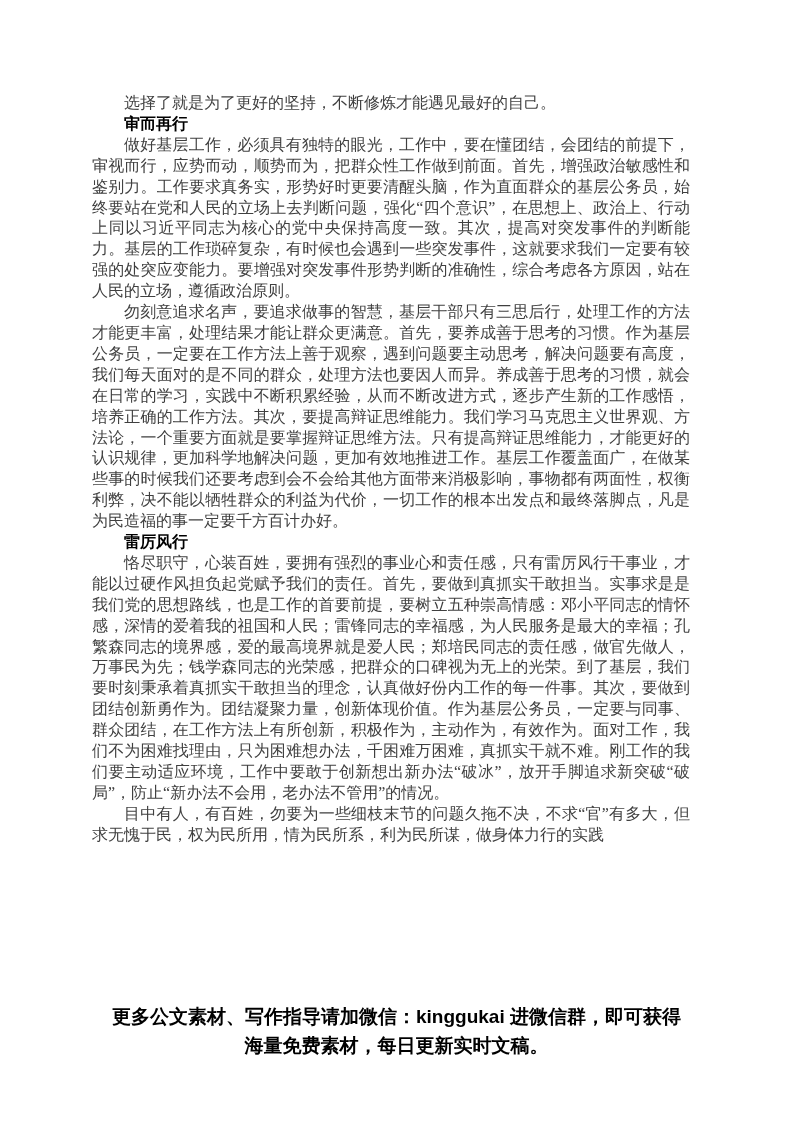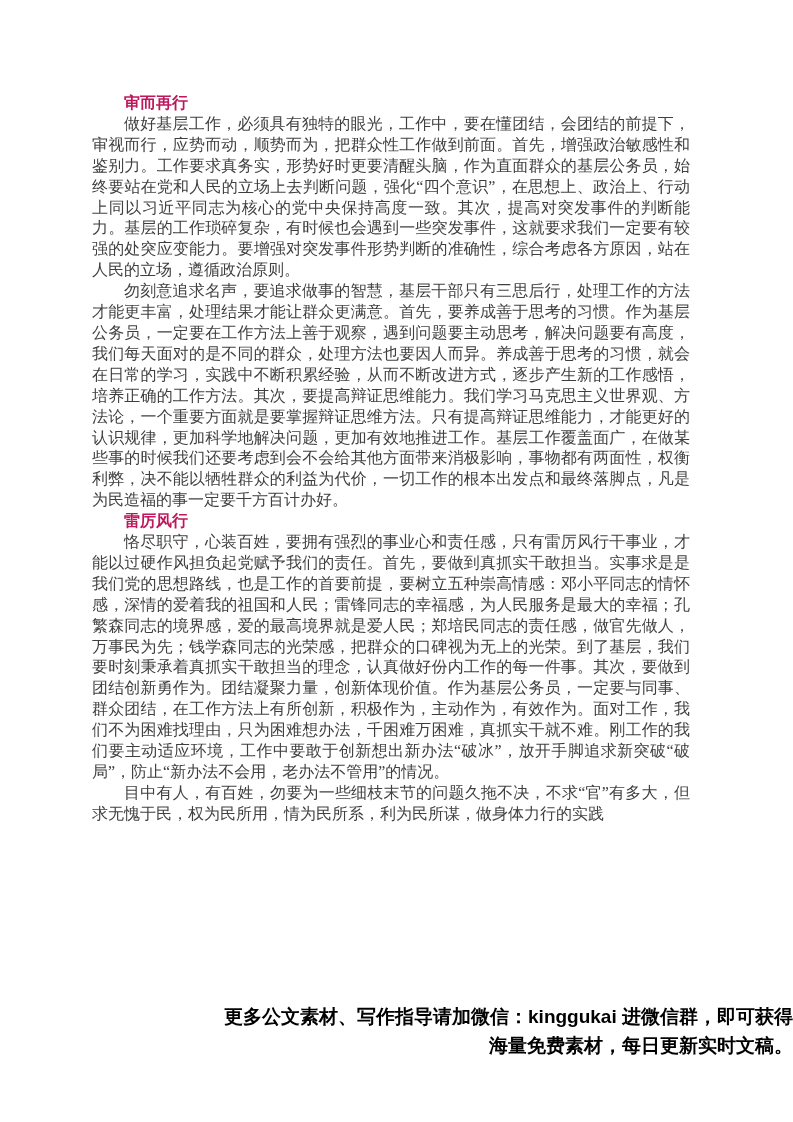--- a/index.html
+++ b/index.html
@@ -26,44 +26,45 @@
     text-align: justify;
     text-justify: inter-ideograph;
   }
   .content p {
     margin: 0;
     padding: 0;
     text-indent: 2em;
   }
   .sec-heading {
     font-weight: bold;
-    color: #be185d;
+    color: #000000;
     font-family: "Liberation Sans", "DejaVu Sans", sans-serif;
     text-indent: 2em;
     margin: 0;
   }
   .footer {
     position: absolute;
     left: 0;
     top: 1002px;
     width: 793px;
-    text-align: right;
+    text-align: center;
     font-family: "Liberation Sans", "DejaVu Sans", sans-serif;
     font-weight: bold;
     font-size: 19px;
     line-height: 29px;
     color: #000000;
   }
 </style>
 </head>
 <body>
 
 <div class="page">
 
   <div class="content">
+    <p>选择了就是为了更好的坚持，不断修炼才能遇见最好的自己。</p>
     <p class="sec-heading">审而再行</p>
     <p>做好基层工作，必须具有独特的眼光，工作中，要在懂团结，会团结的前提下，审视而行，应势而动，顺势而为，把群众性工作做到前面。首先，增强政治敏感性和鉴别力。工作要求真务实，形势好时更要清醒头脑，作为直面群众的基层公务员，始终要站在党和人民的立场上去判断问题，强化“四个意识”，在思想上、政治上、行动上同以习近平同志为核心的党中央保持高度一致。其次，提高对突发事件的判断能力。基层的工作琐碎复杂，有时候也会遇到一些突发事件，这就要求我们一定要有较强的处突应变能力。要增强对突发事件形势判断的准确性，综合考虑各方原因，站在人民的立场，遵循政治原则。</p>
     <p>勿刻意追求名声，要追求做事的智慧，基层干部只有三思后行，处理工作的方法才能更丰富，处理结果才能让群众更满意。首先，要养成善于思考的习惯。作为基层公务员，一定要在工作方法上善于观察，遇到问题要主动思考，解决问题要有高度，我们每天面对的是不同的群众，处理方法也要因人而异。养成善于思考的习惯，就会在日常的学习，实践中不断积累经验，从而不断改进方式，逐步产生新的工作感悟，培养正确的工作方法。其次，要提高辩证思维能力。我们学习马克思主义世界观、方法论，一个重要方面就是要掌握辩证思维方法。只有提高辩证思维能力，才能更好的认识规律，更加科学地解决问题，更加有效地推进工作。基层工作覆盖面广，在做某些事的时候我们还要考虑到会不会给其他方面带来消极影响，事物都有两面性，权衡利弊，决不能以牺牲群众的利益为代价，一切工作的根本出发点和最终落脚点，凡是为民造福的事一定要千方百计办好。</p>
     <p class="sec-heading">雷厉风行</p>
     <p>恪尽职守，心装百姓，要拥有强烈的事业心和责任感，只有雷厉风行干事业，才能以过硬作风担负起党赋予我们的责任。首先，要做到真抓实干敢担当。实事求是是我们党的思想路线，也是工作的首要前提，要树立五种崇高情感：邓小平同志的情怀感，深情的爱着我的祖国和人民；雷锋同志的幸福感，为人民服务是最大的幸福；孔繁森同志的境界感，爱的最高境界就是爱人民；郑培民同志的责任感，做官先做人，万事民为先；钱学森同志的光荣感，把群众的口碑视为无上的光荣。到了基层，我们要时刻秉承着真抓实干敢担当的理念，认真做好份内工作的每一件事。其次，要做到团结创新勇作为。团结凝聚力量，创新体现价值。作为基层公务员，一定要与同事、群众团结，在工作方法上有所创新，积极作为，主动作为，有效作为。面对工作，我们不为困难找理由，只为困难想办法，千困难万困难，真抓实干就不难。刚工作的我们要主动适应环境，工作中要敢于创新想出新办法“破冰”，放开手脚追求新突破“破局”，防止“新办法不会用，老办法不管用”的情况。</p>
     <p>目中有人，有百姓，勿要为一些细枝末节的问题久拖不决，不求“官”有多大，但求无愧于民，权为民所用，情为民所系，利为民所谋，做身体力行的实践</p>
   </div>
 
   <div class="footer">
     <div>更多公文素材、写作指导请加微信：kinggukai 进微信群，即可获得</div>

